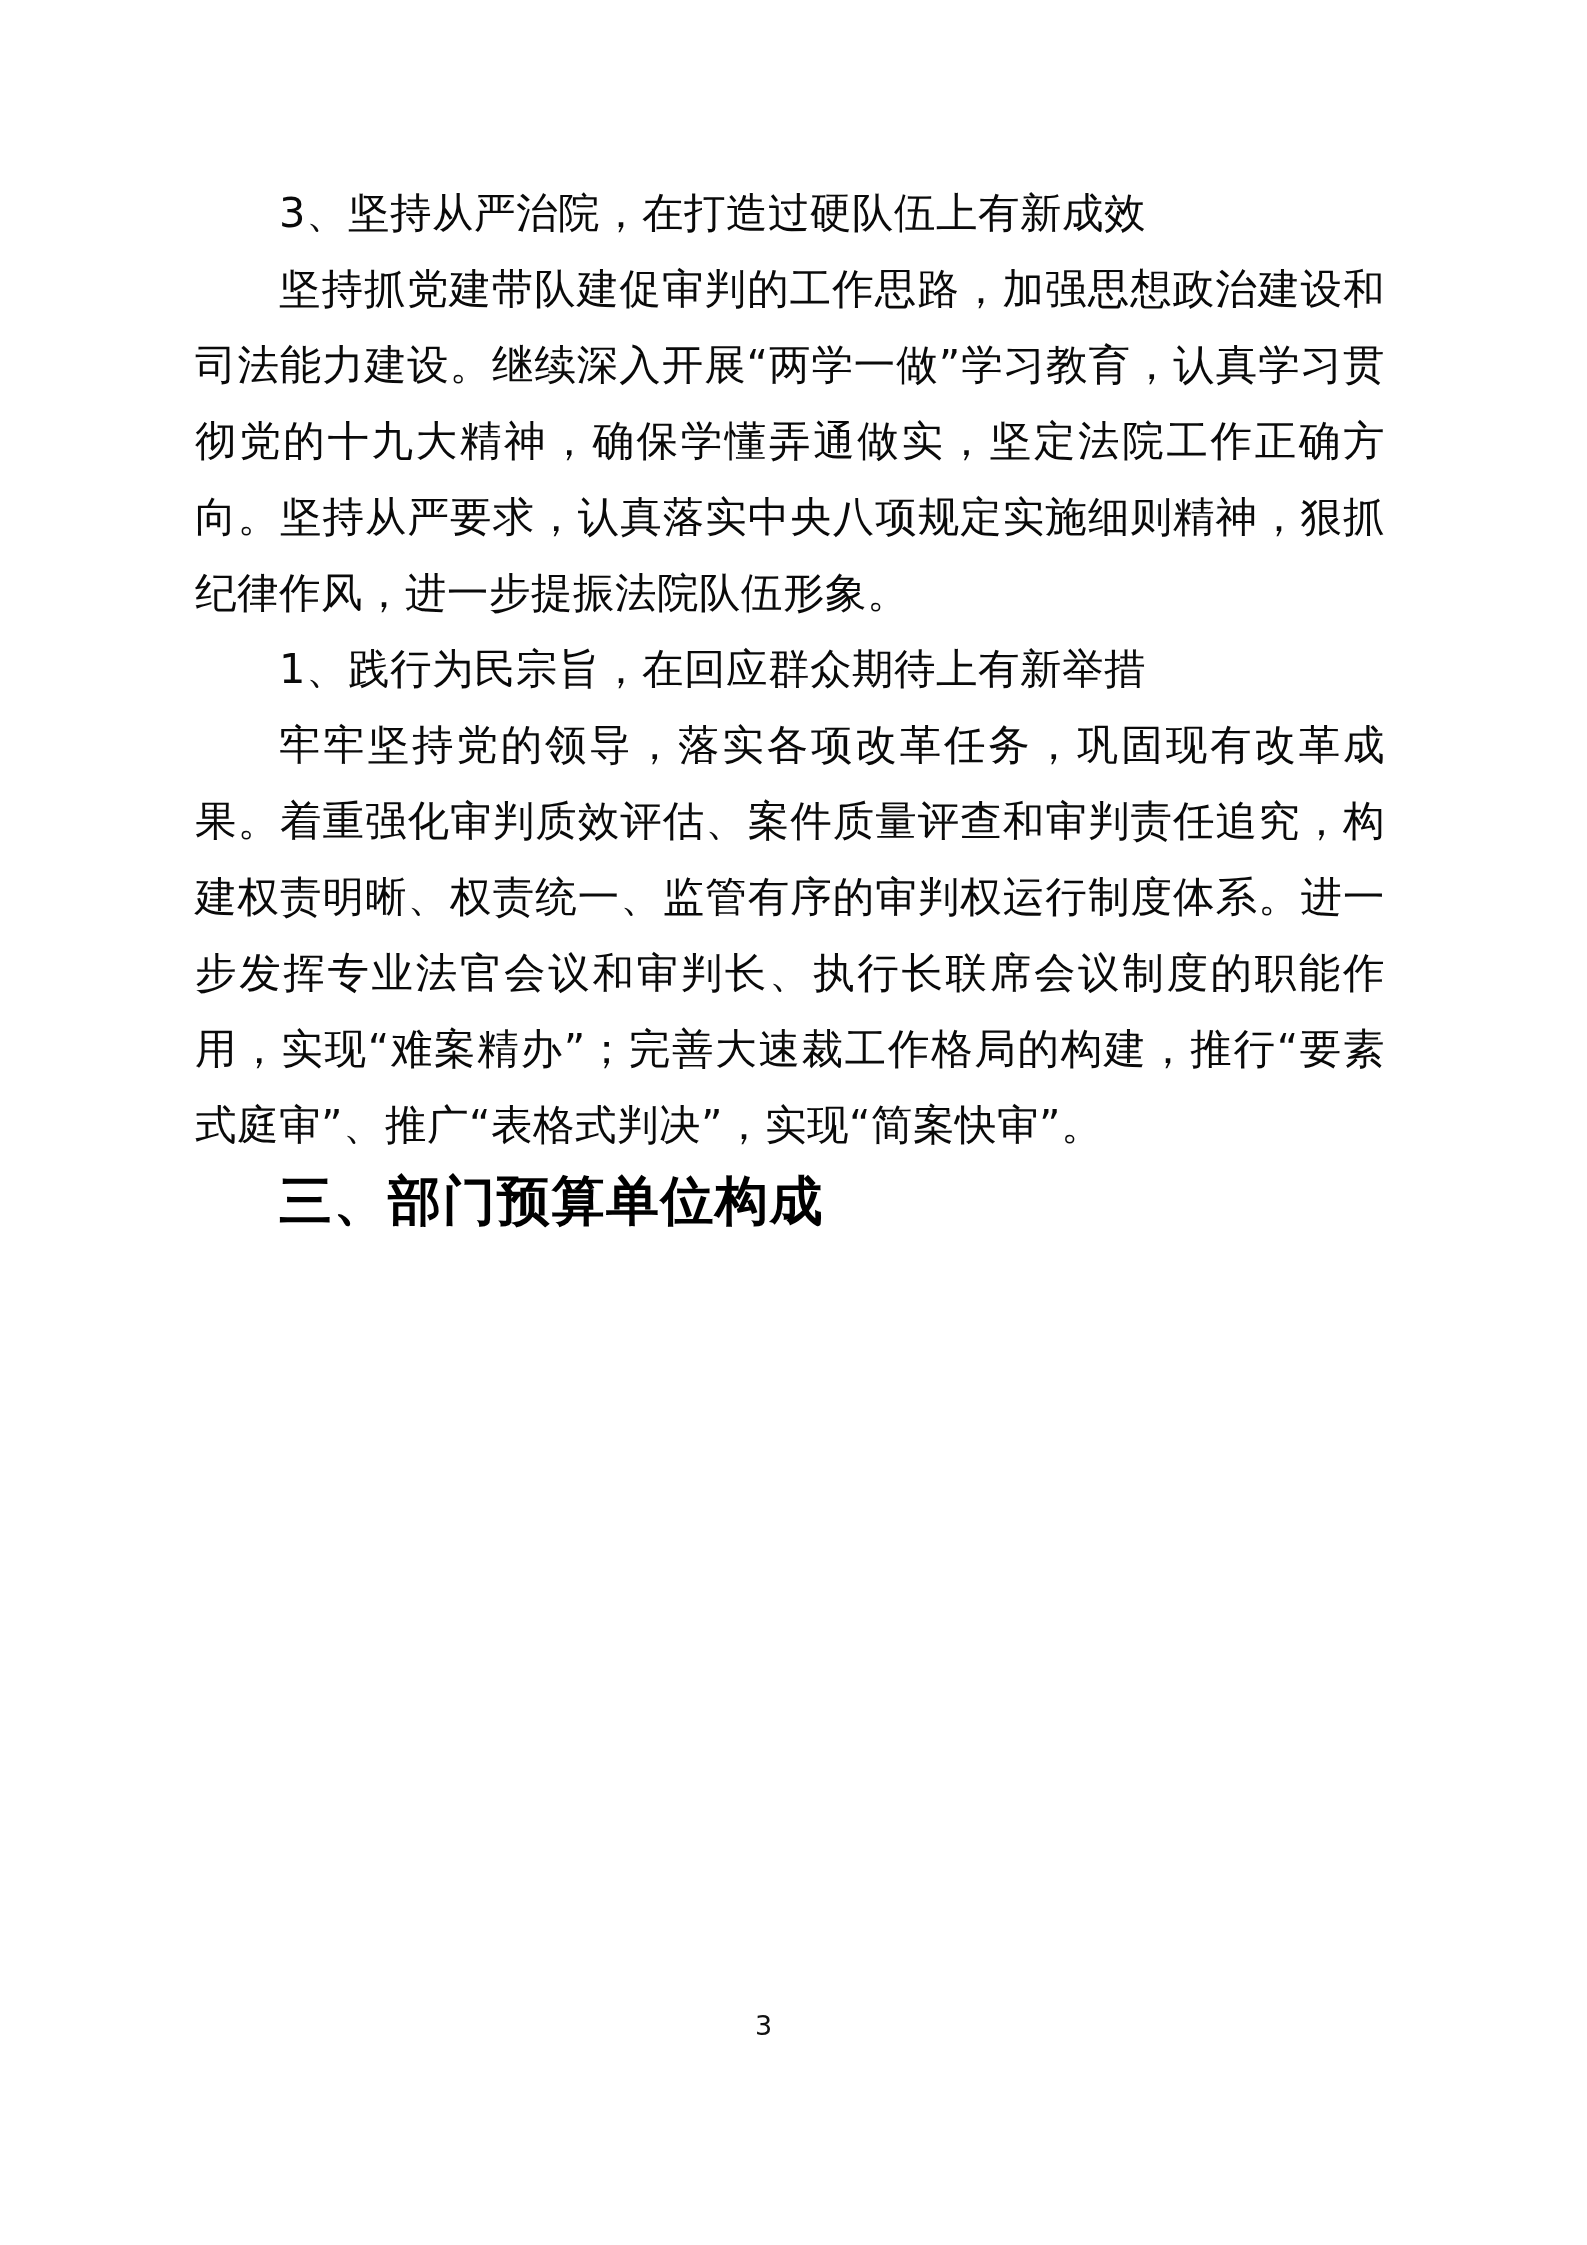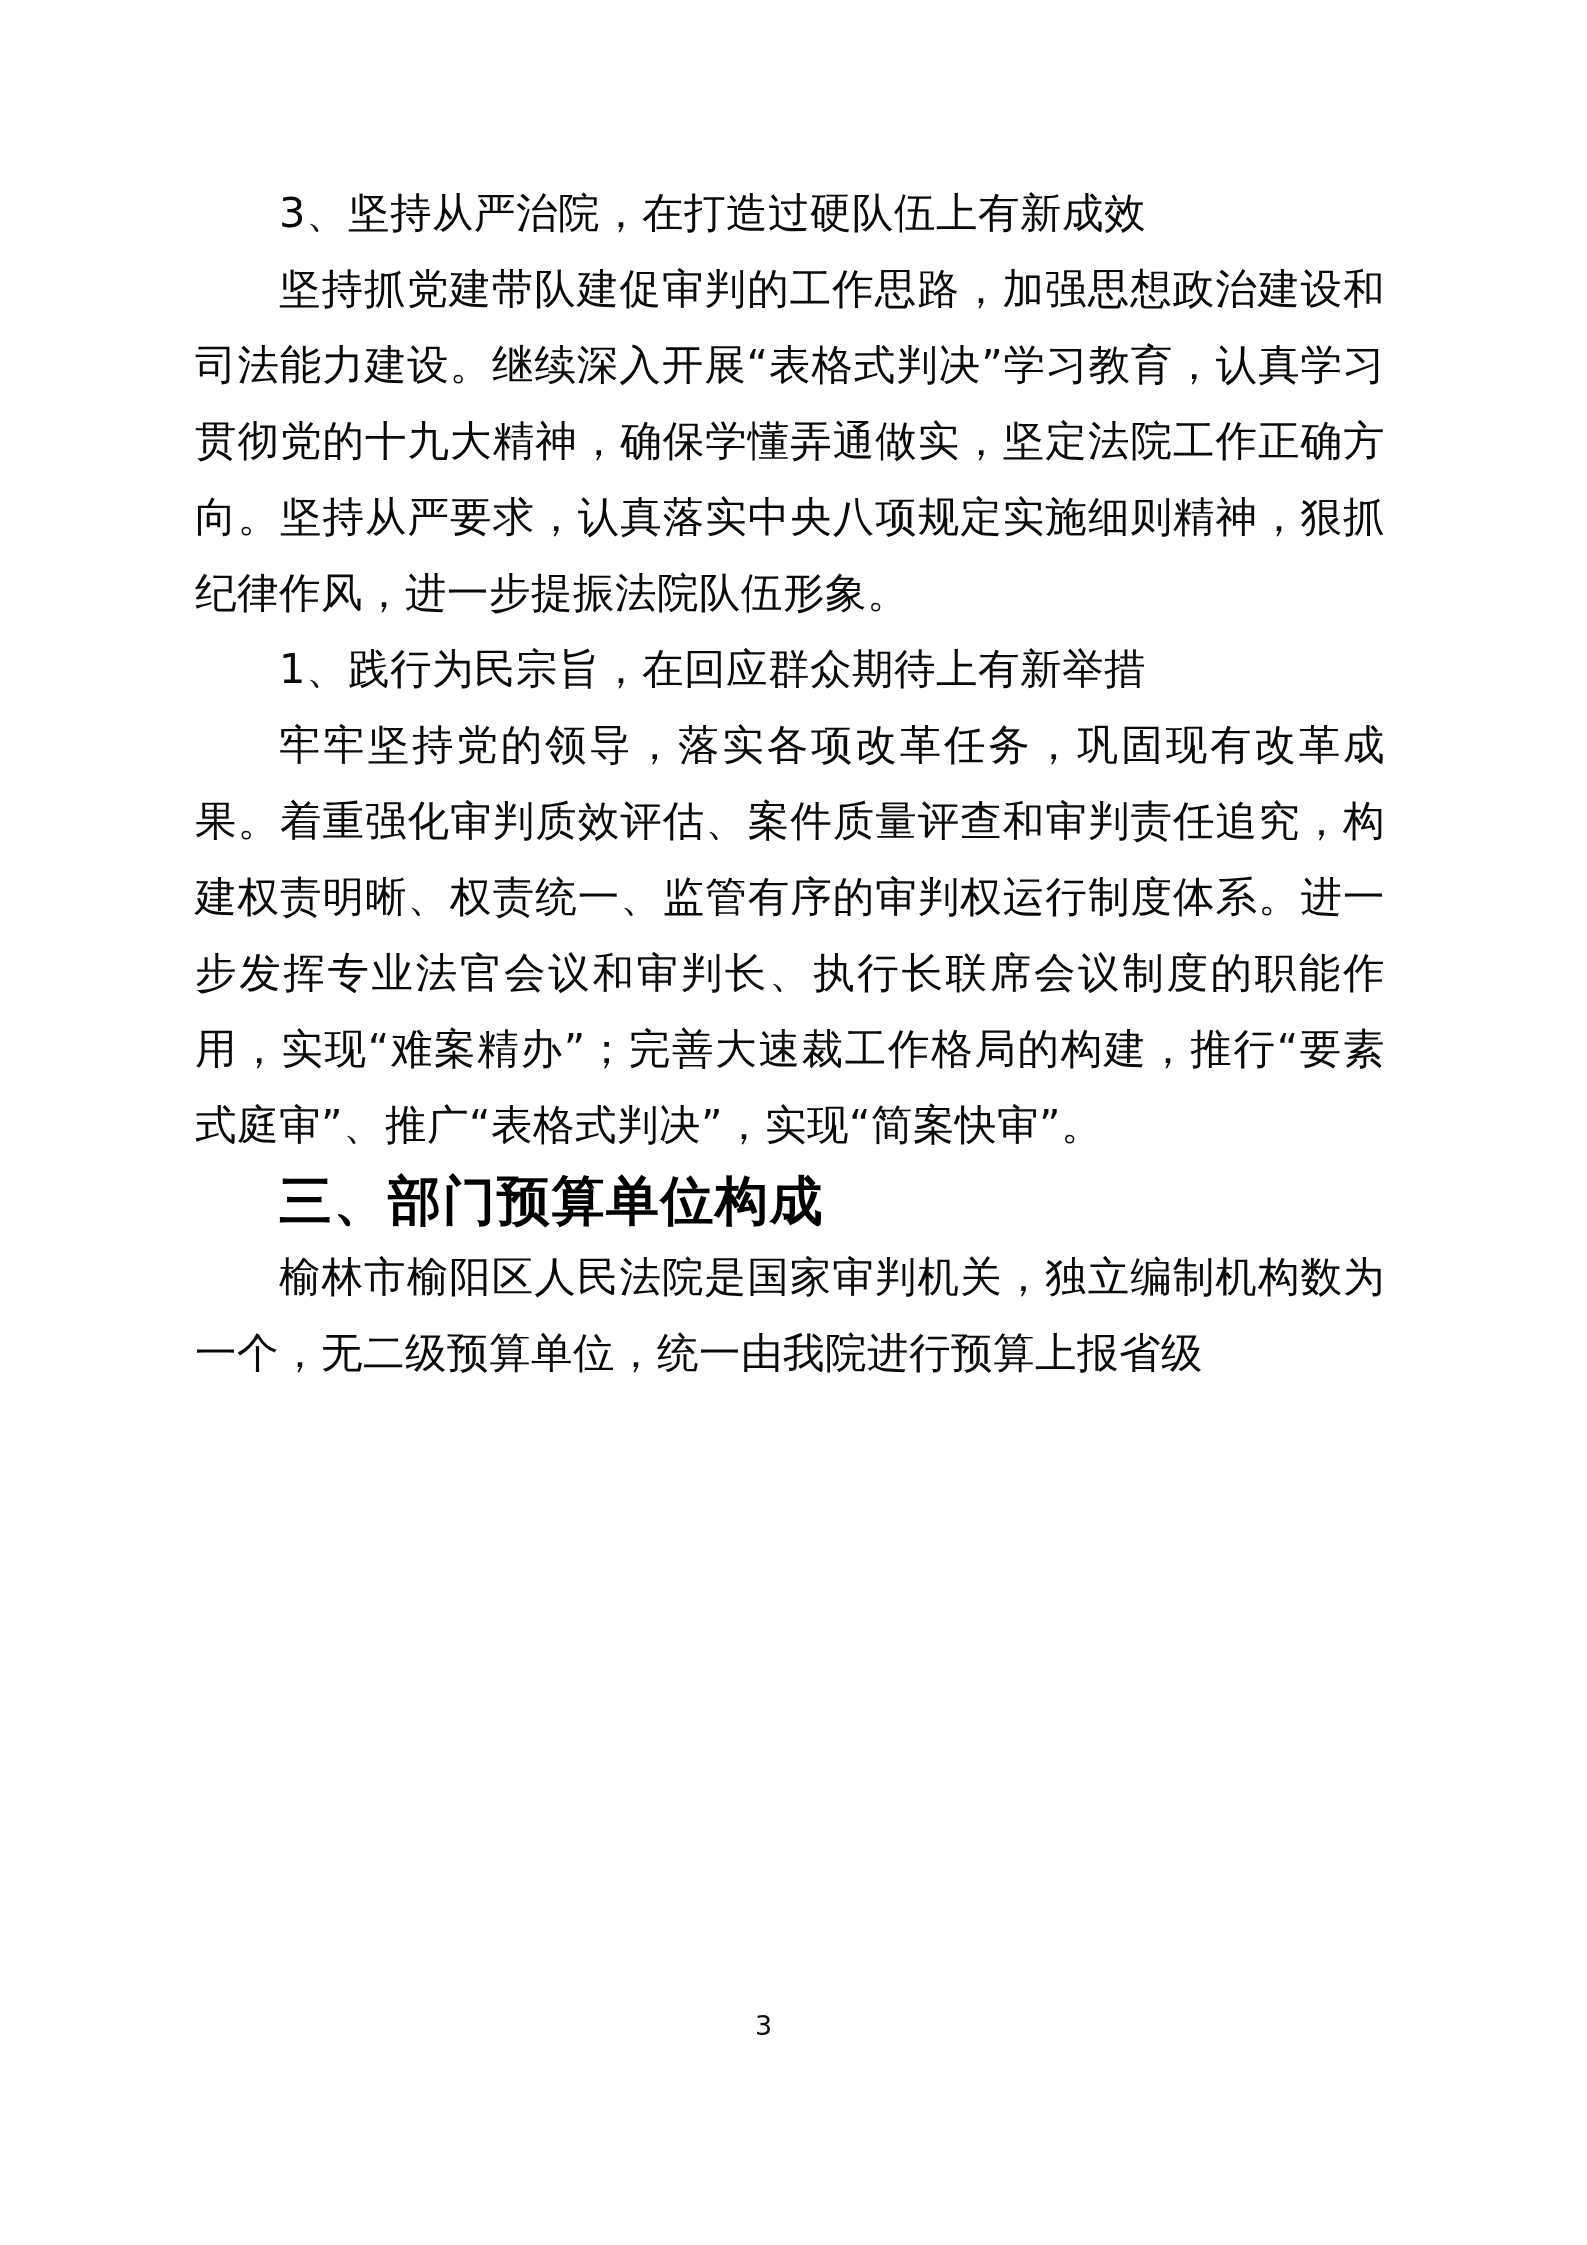--- a/index.html
+++ b/index.html
@@ -59,28 +59,27 @@
   }
 </style>
 </head>
 <body>
 
 <div class="page">
   <div class="content">
 
     <p class="para indent">3、坚持从严治院，在打造过硬队伍上有新成效</p>
 
-    <p class="para indent">坚持抓党建带队建促审判的工作思路，加强思想政治建设和司法能力建设。继续深入开展“表格式判决”学习教育，认真学习贯彻党的十九大精神，确保学懂弄通做实，坚定法院工作正确方向。坚持从严要求，认真落实中央八项规定实施细则精神，狠抓纪律作风，进一步提振法院队伍形象。</p>
+    <p class="para indent">坚持抓党建带队建促审判的工作思路，加强思想政治建设和司法能力建设。继续深入开展“两学一做”学习教育，认真学习贯彻党的十九大精神，确保学懂弄通做实，坚定法院工作正确方向。坚持从严要求，认真落实中央八项规定实施细则精神，狠抓纪律作风，进一步提振法院队伍形象。</p>
 
     <p class="para indent">1、践行为民宗旨，在回应群众期待上有新举措</p>
 
 
 
     <p class="para indent">牢牢坚持党的领导，落实各项改革任务，巩固现有改革成果。着重强化审判质效评估、案件质量评查和审判责任追究，构建权责明晰、权责统一、监管有序的审判权运行制度体系。进一步发挥专业法官会议和审判长、执行长联席会议制度的职能作用，实现“难案精办”；完善大速裁工作格局的构建，推行“要素式庭审”、推广“表格式判决”，实现“简案快审”。</p>
 
     <p class="heading">三、部门预算单位构成</p>
 
-    <p class="para indent">榆林市榆阳区人民法院是国家审判机关，独立编制机构数为一个，无二级预算单位，统一由我院进行预算上报省级</p>
 
   </div>
 
   <div class="page-number">3</div>
 </div>
 
 </body></html>

